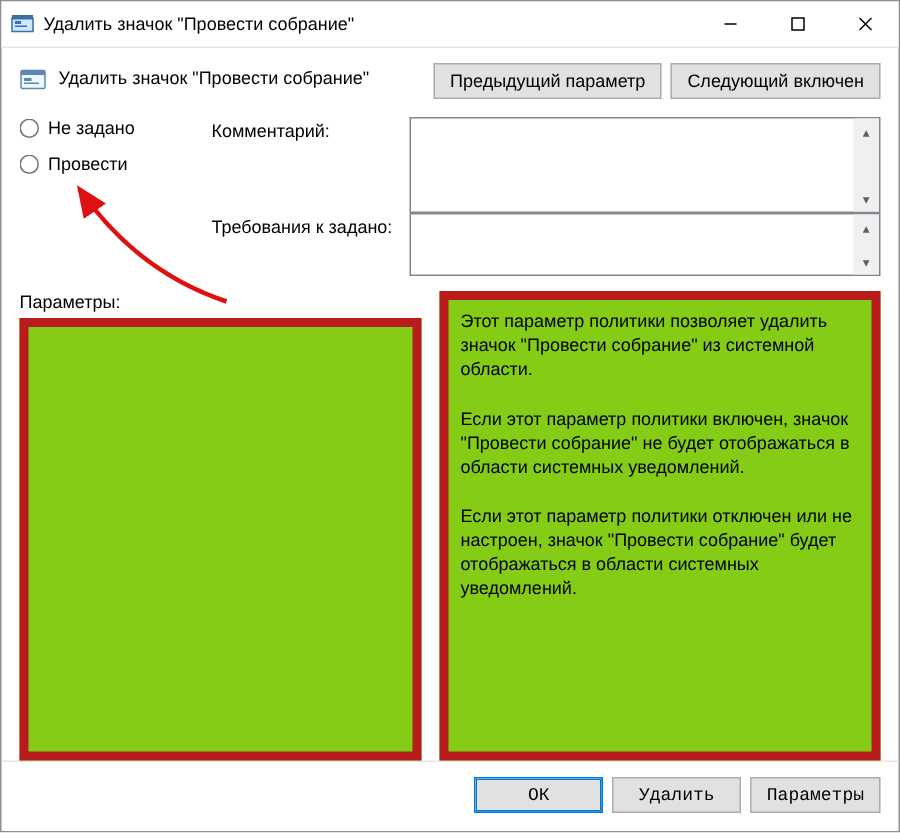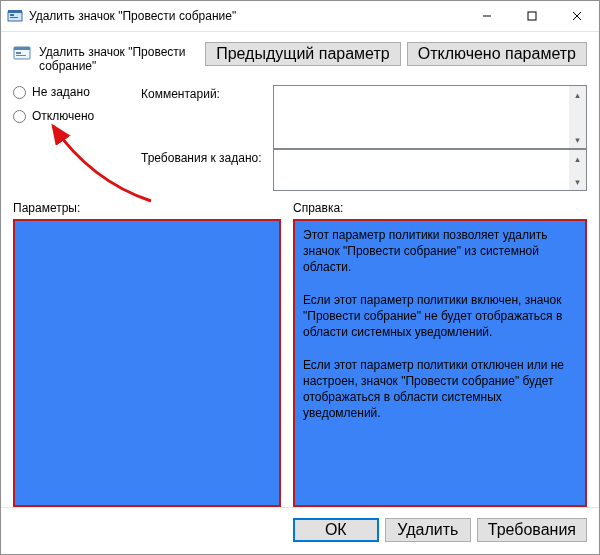--- a/index.html
+++ b/index.html
@@ -77,21 +77,21 @@
   }
   .nav-buttons {
     display: flex;
     gap: 6px;
   }
   .win-button {
     min-width: 120px;
     height: 24px;
     padding: 0 10px;
     font-family: inherit;
-    font-size: 16px;
+    font-size: 12px;
     background: #e1e1e1;
     border: 1px solid #adadad;
     cursor: pointer;
   }
 
   
   .body {
     flex: 1;
     padding: 6px 12px 0 12px;
     display: flex;
@@ -173,22 +173,22 @@
     flex: 1;
     min-height: 0;
     justify-content: space-between;
   }
   .lower-col.params { flex: 0 0 268px; }
   .lower-label {
     margin-bottom: 4px;
   }
   .big-box {
     flex: 1;
-    border: 2px solid #b91c1c;
-    background: #3b82f6;
+    border: 6px solid #b91c1c;
+    background: #84cc16;
     position: relative;
     overflow: hidden;
   }
   .help-text {
     position: absolute;
     left: 8px; right: 8px; top: 6px;
     font-size: 12px;
     line-height: 1.35;
     white-space: pre-wrap;
   }
@@ -196,21 +196,21 @@
   
   .footer {
     height: 44px;
     border-top: 1px solid #e5e5e5;
     display: flex;
     justify-content: flex-end;
     align-items: center;
     gap: 6px;
     padding: 0 12px 2px 12px;
   }
-  .footer .win-button { min-width: 86px; }
+  .footer .win-button { min-width: 86px; font-family: Liberation Mono, monospace; }
   .win-button.default {
     border-color: #0078d7;
     box-shadow: inset 0 0 0 1px #0078d7;
   }
 
   
   .arrow-overlay {
     position: absolute;
     pointer-events: none;
     left: 0; top: 0;
@@ -256,36 +256,36 @@
       <svg width="18" height="18" viewBox="0 0 18 18">
         <rect x="1" y="3" width="16" height="12" rx="1" fill="#eef6ff" stroke="#5b87b2"></rect>
         <rect x="1" y="3" width="16" height="3" fill="#5b87b2"></rect>
         <rect x="3" y="8" width="5" height="2" fill="#5b87b2"></rect>
         <rect x="3" y="11" width="10" height="1" fill="#5b87b2"></rect>
       </svg>
     </span>
     <div class="header-title">Удалить значок "Провести собрание"</div>
     <div class="nav-buttons">
       <button class="win-button">Предыдущий параметр</button>
-      <button class="win-button">Отключено параметр</button>
+      <button class="win-button">Следующий включен</button>
     </div>
   </div>
 
   <div class="body">
 
     <div class="radio-and-fields">
 
       <div class="radio-col">
         <label>
           <input type="radio" name="state" style="">
           <span>Не задано</span>
         </label>
         <label>
           <input type="radio" name="state" style="">
-          <span>Отключено</span>
+          <span>Провести</span>
         </label>
       </div>
 
       <div class="fields-col">
         <div class="field-row">
           <div class="field-label">Комментарий:</div>
           <div class="sunken-box comment-box">
             <div class="scrollbar-stub">
               <div class="sb-arrow">▴</div>
               <div class="sb-arrow">▾</div>
@@ -303,37 +303,36 @@
         </div>
       </div>
     </div>
 
     <div class="lower">
       <div class="lower-col params">
         <div class="lower-label">Параметры:</div>
         <div class="big-box"></div>
       </div>
       <div class="lower-col">
-        <div class="lower-label">Справка:</div>
         <div class="big-box">
           <div class="help-text">Этот параметр политики позволяет удалить значок "Провести собрание" из системной области.
 
 Если этот параметр политики включен, значок "Провести собрание" не будет отображаться в области системных уведомлений.
 
 Если этот параметр политики отключен или не настроен, значок "Провести собрание" будет отображаться в области системных уведомлений.</div>
         </div>
       </div>
     </div>
 
   </div>
 
   <div class="footer">
     <button class="win-button default">ОК</button>
     <button class="win-button">Удалить</button>
-    <button class="win-button">Требования</button>
+    <button class="win-button">Параметры</button>
   </div>
 
   <svg class="arrow-overlay" width="600" height="555">
     <defs>
       <marker id="arrowhead" markerWidth="8" markerHeight="8" refX="6" refY="3" orient="auto">
         <path d="M0,0 L7,3 L0,6 Z" fill="#d11"></path>
       </marker>
     </defs>
     <path d="M 150 200 Q 90 180 52 125" stroke="#d11" stroke-width="3" fill="none" marker-end="url(#arrowhead)"></path>
   </svg>

